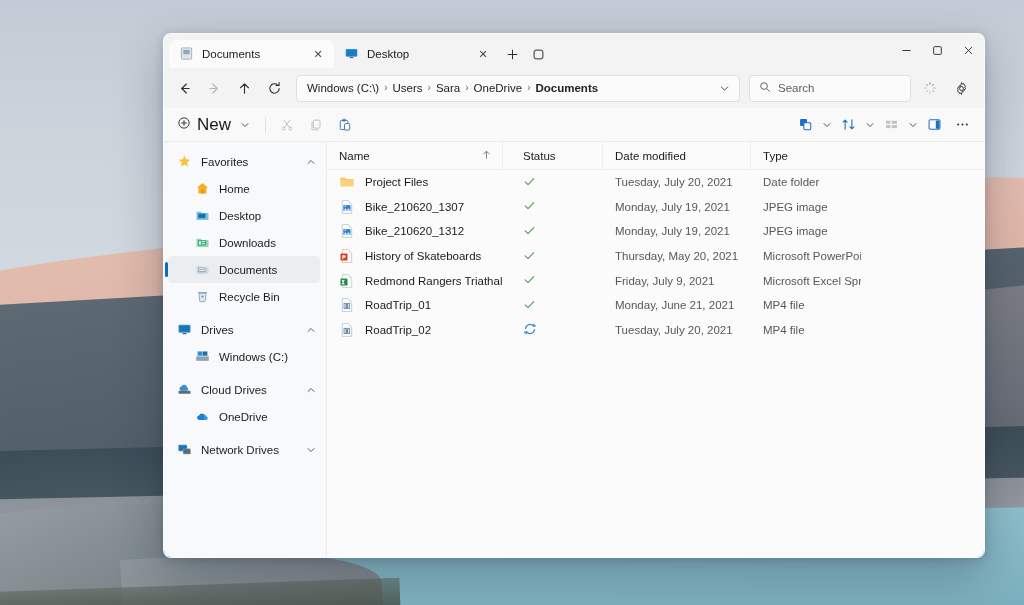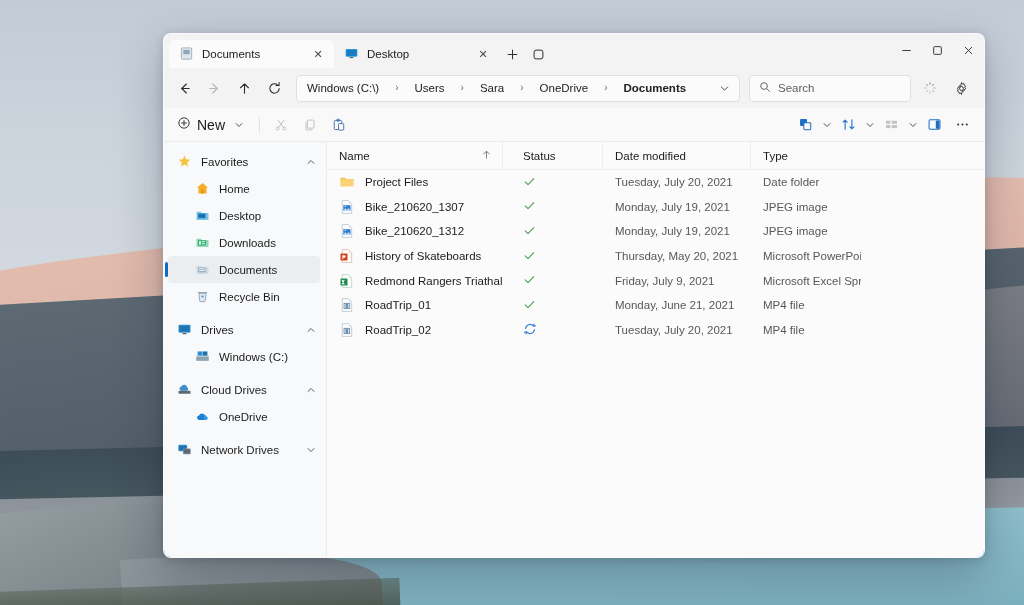--- a/index.html
+++ b/index.html
@@ -162,21 +162,21 @@
     flex: 1;
     height: 27px; margin-left: 6px;
     background: #fbfbfb;
     border: 1px solid #e0e0e0;
     border-radius: 4px;
     display: flex; align-items: center;
     padding: 0 4px 0 10px;
     box-sizing: border-box;
     min-width: 0;
   }
-  .crumbs { flex: 1; display: flex; align-items: flex-start; gap: 16px; font-size: 11.5px; color: #222; min-width: 0; overflow: hidden; white-space: nowrap; }
+  .crumbs { flex: 1; display: flex; align-items: flex-start; gap: 5px; font-size: 11.5px; color: #222; min-width: 0; overflow: hidden; white-space: nowrap; }
   .crumb-sep { color: #6c6c6c; font-size: 10px; }
   .crumb.last { font-weight: bold; }
   .crumb-chev { width: 22px; height: 23px; display:flex; align-items:center; justify-content:center; color:#444; flex: none;}
   .searchbox {
     width: 162px; height: 27px; margin-left: 8px;
     background: #fbfbfb;
     border: 1px solid #e0e0e0;
     border-radius: 4px;
     display: flex; align-items: center; gap: 7px;
     padding: 0 9px;
@@ -198,21 +198,21 @@
     padding: 0 8px 0 8px;
     box-sizing: border-box;
     border-bottom: 1px solid #ececec;
   }
   .tb-left { display: flex; align-items: center; gap: 2px; }
   .tb-right { margin-left: auto; display: flex; align-items: center; gap: 1px; }
   .newbtn {
     height: 25px; border-radius: 4px;
     display: flex; align-items: center; gap: 6px;
     padding: 0 6px 0 5px;
-    font-size: 14px; color: #1b1b1b;
+    font-size: 17px; color: #1b1b1b;
   }
   .tb-ico {
     width: 27px; height: 25px; border-radius: 4px;
     display: flex; align-items: center; justify-content: center;
     color: #2b2b2b;
   }
   .tb-ico.dim { color: #bdbdbd; }
   .tb-sep { width: 1px; height: 16px; background: #e2e2e2; margin: 0 5px; }
   .tb-chev { width: 15px; height: 25px; display: flex; align-items: center; justify-content: center; color: #3a3a3a; }
   .tb-group { display: flex; align-items: center; }

